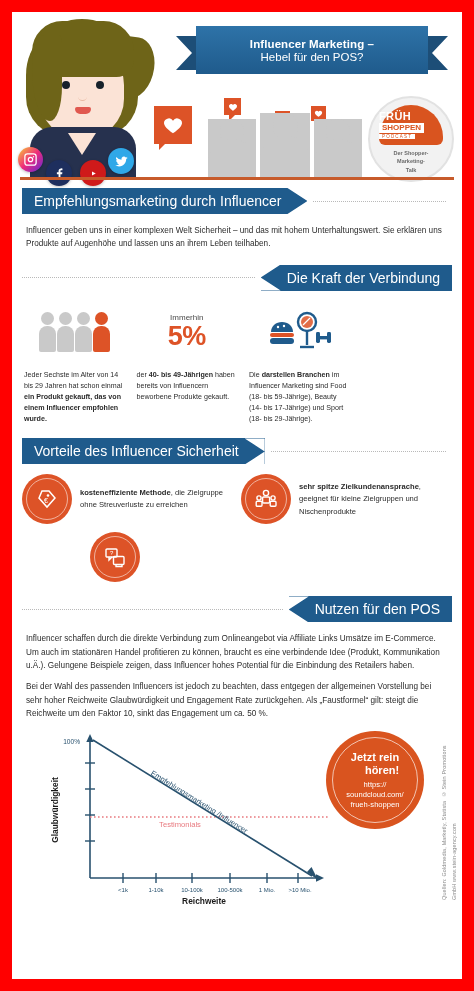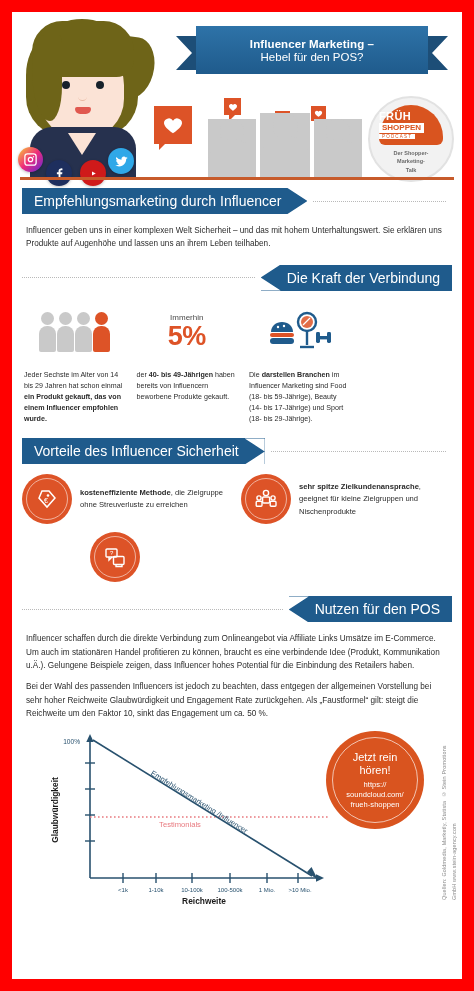--- a/index.html
+++ b/index.html
@@ -201,21 +201,21 @@
   .cta {
     position:absolute; right: 38px; top: 3px; width: 98px; height: 98px;
     border-radius:50%; background:#D9541F; color:#fff;
     display:flex; flex-direction:column; align-items:center; justify-content:center;
     text-align:center; padding: 6px;
   }
   .cta::before {
     content:""; position:absolute; left:6px; top:6px; right:6px; bottom:6px;
     border:1px solid rgba(255,255,255,.65); border-radius:50%;
   }
-  .cta-h { font-size: 11px; font-weight:normal; line-height:1.18; }
+  .cta-h { font-size: 11px; font-weight:bold; line-height:1.18;text-align:right; }
   .cta-u { font-size: 7.6px; line-height:1.32; margin-top: 3px; }
   .credits {
     position:absolute; right: 2px; bottom: 6px;
     writing-mode: vertical-rl; transform: rotate(180deg);
     font-size: 5.4px; color:#8A8A8A; line-height: 1.9; letter-spacing:.2px;
   }
 </style>
 </head>
 <body>
 

